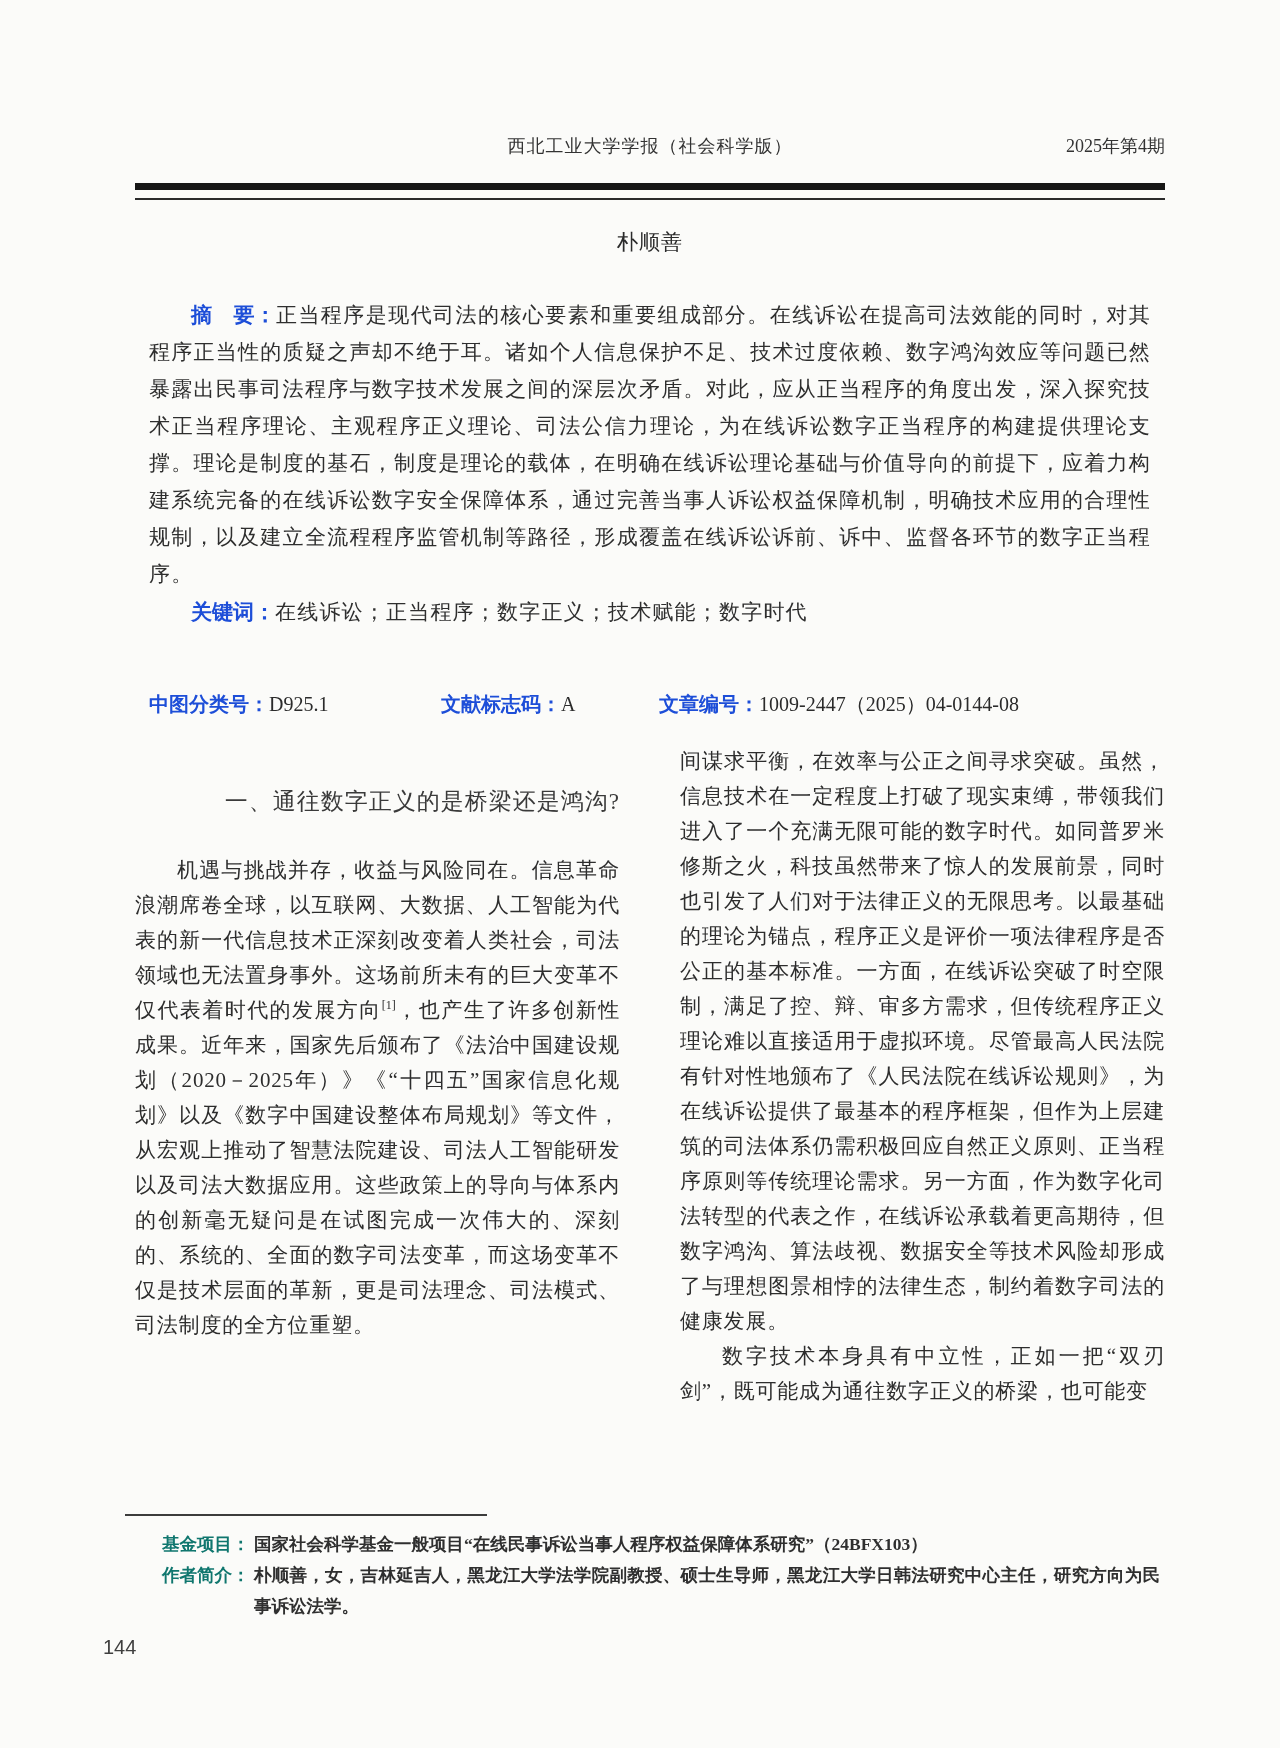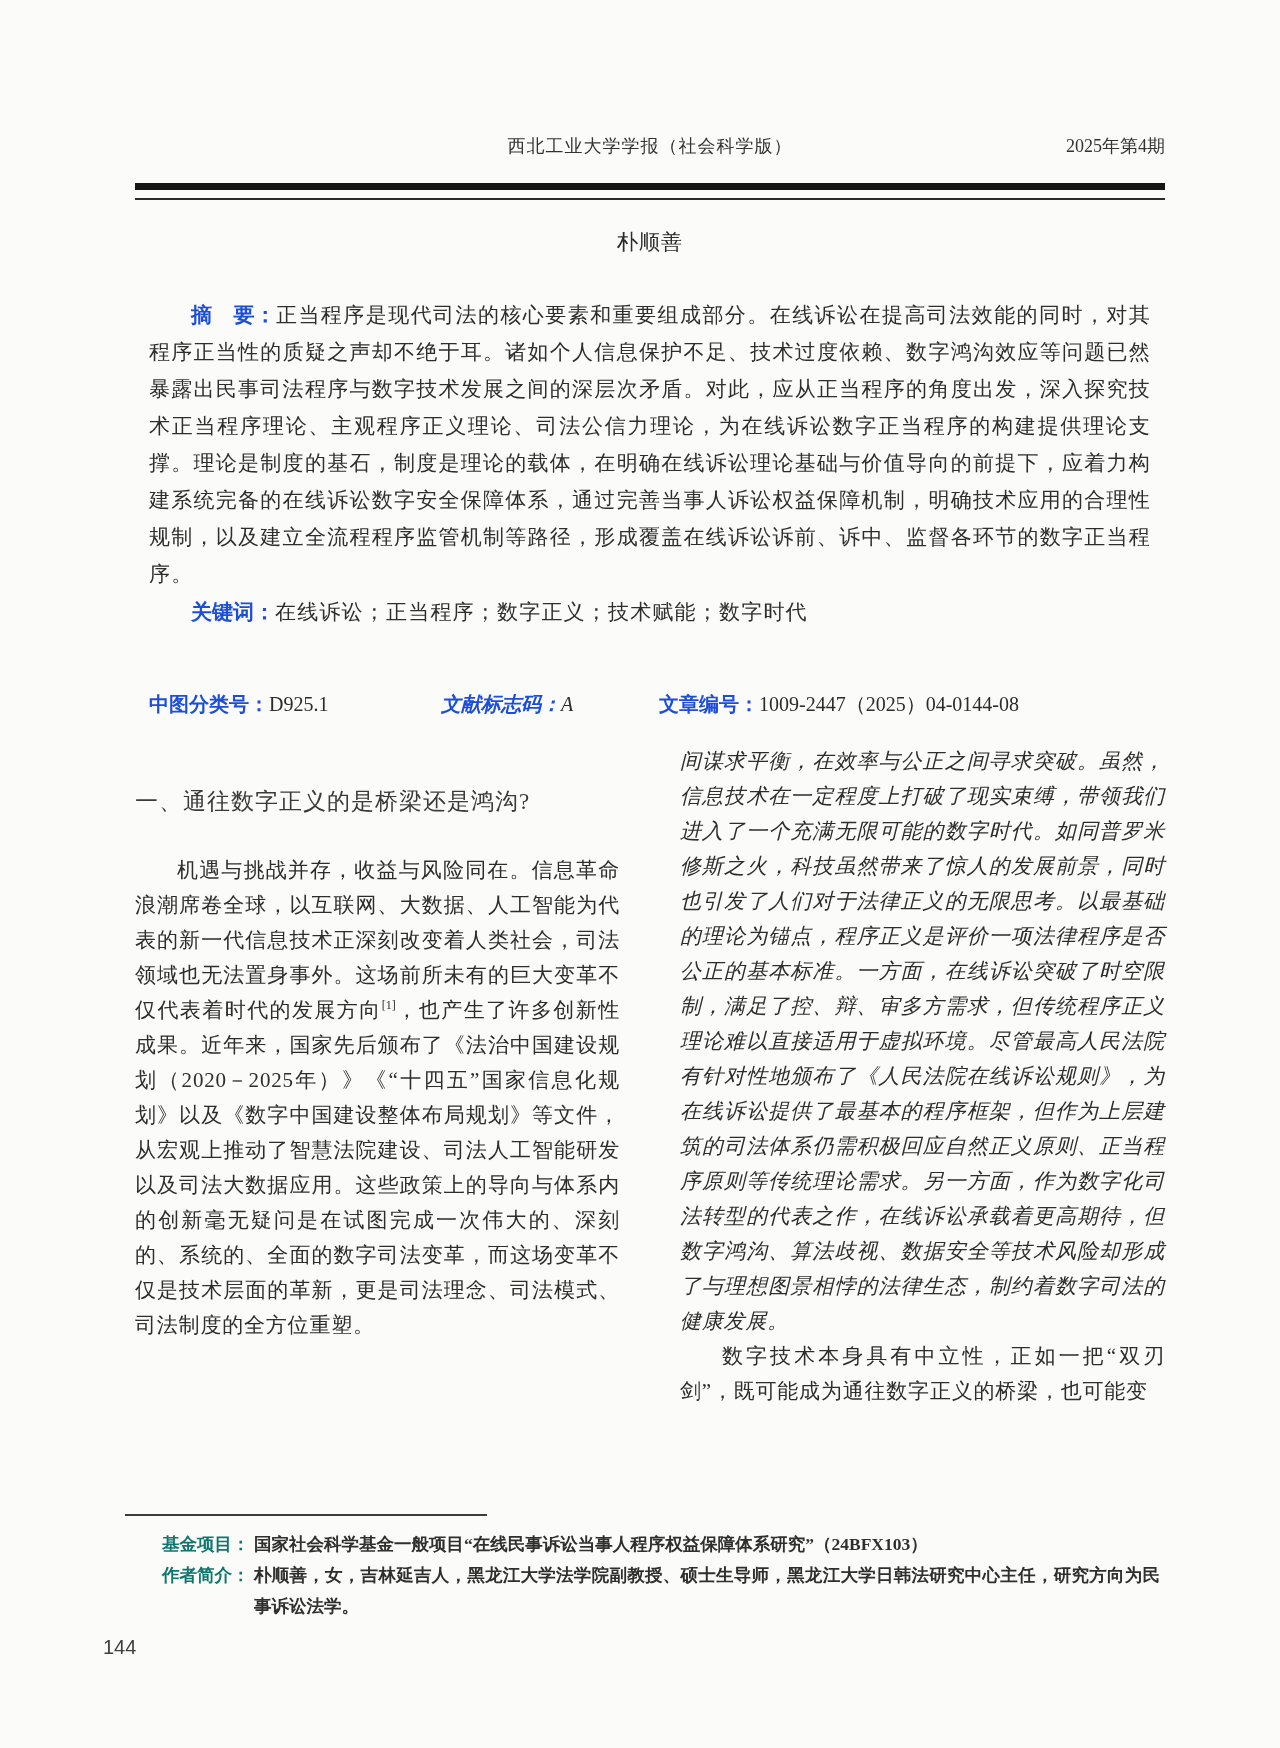--- a/index.html
+++ b/index.html
@@ -69,39 +69,39 @@
     color: #1d4ed8;
     letter-spacing: 0;
   }
   .meta-row {
     margin: 60px 14px 0;
     display: flex;
     font-size: 20px;
     white-space: nowrap;
   }
   .meta-item-1 { width: 292px; }
-  .meta-item-2 { width: 218px; font-style: italic; }
+  .meta-item-2 { width: 218px; }
   .meta-item-3 { flex: 1; }
   .columns {
     display: flex;
     gap: 60px;
     margin-top: 26px;
   }
   .col {
     width: 485px;
     font-size: 21px;
     line-height: 35px;
     letter-spacing: 0.8px;
     text-align: justify;
     color: #2d2d2d;
   }
   .col p { text-indent: 2em; }
-  .col p.cont { text-indent: 0; font-style: italic; }
+  .col p.cont { text-indent: 0; }
   .section-heading {
-    text-align: left;
+    text-align: right;
     text-indent: 0 !important;
     font-size: 23px;
     color: #3a3a3a;
     letter-spacing: 1px;
     margin: 40px 0 34px;
   }
   sup.ref { font-size: 12px; line-height: 0; letter-spacing: 0; }
   .footnote {
     position: absolute;
     left: 125px;

